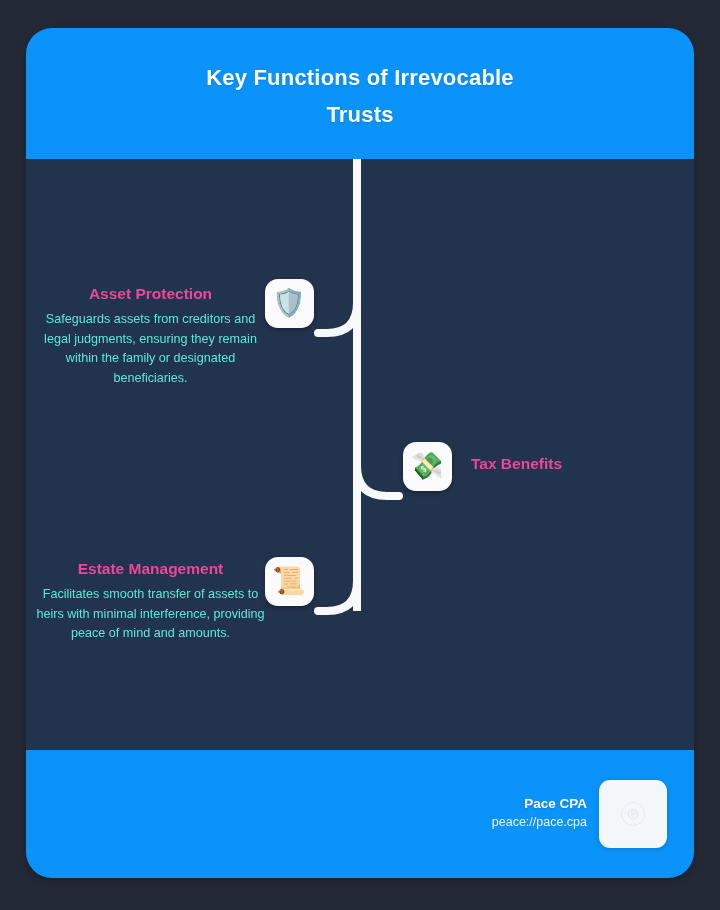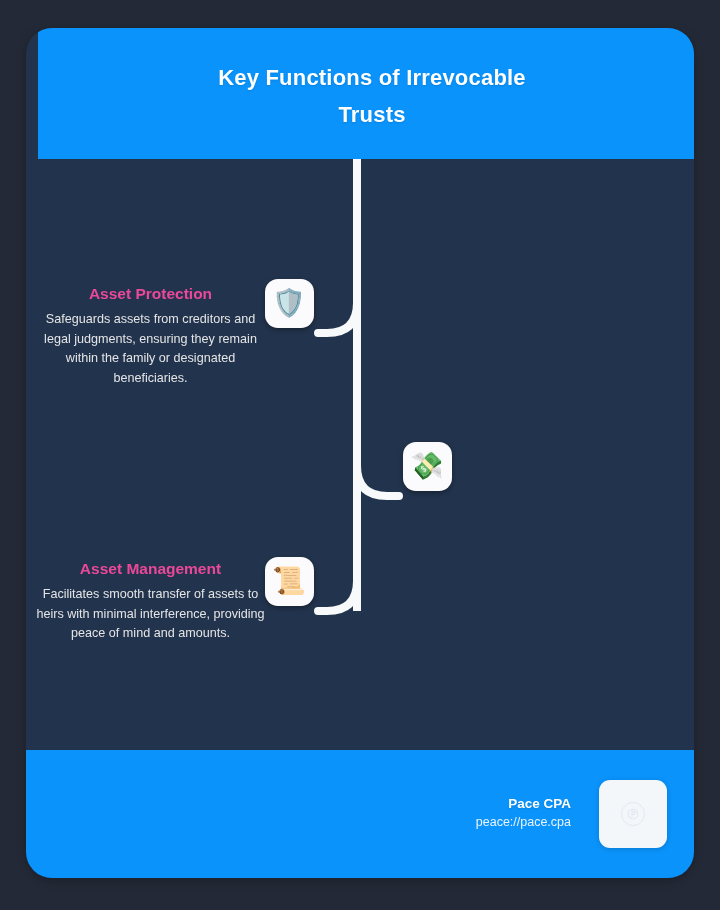--- a/index.html
+++ b/index.html
@@ -38,21 +38,20 @@
   .header {
     position: absolute;
     left: 0;
     top: 0;
     width: 668px;
     height: 136px;
     background: #0a93fb;
     display: flex;
     align-items: center;
     justify-content: center;
-    margin-left: 12px;
   }
   .header-title {
     width: 400px;
     text-align: center;
     color: #ffffff;
     font-size: 22px;
     font-weight: bold;
     line-height: 37px;
     letter-spacing: 0.2px;
     text-shadow: 0 1px 2px rgba(0,0,0,0.12);
@@ -104,21 +103,21 @@
   .node-text.left-aligned  { text-align: left; }
 
   .node-heading {
     color: #ec4899;
     font-size: 15.5px;
     font-weight: bold;
     margin: 0 0 7px 0;
     line-height: 19px;
   }
   .node-desc {
-    color: #e5e5e5;
+    color: #5eead4;
     font-size: 12.6px;
     line-height: 19.5px;
     margin: 0;
   }
 
   .block-asset  { left: 10px;  top: 125px; width: 229px; }
   .block-asset .node-heading { text-align: center; }
   .block-tax    { left: 445px; top: 295px; width: 218px; }
   .block-estate { left: 10px;  top: 400px; width: 229px; }
   .block-estate .node-heading { text-align: center; }
@@ -130,21 +129,21 @@
     top: 722px;
     width: 668px;
     height: 128px;
     background: #0a93fb;
     display: flex;
     align-items: center;
     justify-content: flex-end;
   }
   .brand-text {
     text-align: right;
-    margin-right: 28px;
+    margin-right: 12px;
     padding-bottom: 2px;
   }
   .brand-name {
     color: #ffffff;
     font-size: 13.5px;
     font-weight: bold;
     line-height: 19px;
     text-shadow: 0 1px 2px rgba(0,0,0,0.12);
   }
   .brand-url {
@@ -207,27 +206,28 @@
       </div>
       <div class="node-text right-aligned block-asset">
         <div class="node-heading">Asset Protection</div>
         <div class="node-desc">Safeguards assets from creditors and legal judgments, ensuring they remain within the family or designated beneficiaries.</div>
       </div>
 
       <div class="icon-tile tile-money">
         <span>💸</span>
       </div>
       <div class="node-text left-aligned block-tax">
+        <div class="node-heading">Tax Benefits</div>
       </div>
 
       <div class="icon-tile tile-scroll">
         <span>📜</span>
       </div>
       <div class="node-text right-aligned block-estate">
-        <div class="node-heading">Asset Management</div>
+        <div class="node-heading">Estate Management</div>
         <div class="node-desc">Facilitates smooth transfer of assets to heirs with minimal interference, providing peace of mind and amounts.</div>
       </div>
 
     </div>
 
     <div class="footer">
       <div class="brand-text">
         <div class="brand-name">Pace CPA</div>
         <div class="brand-url">peace://pace.cpa</div>
       </div>

